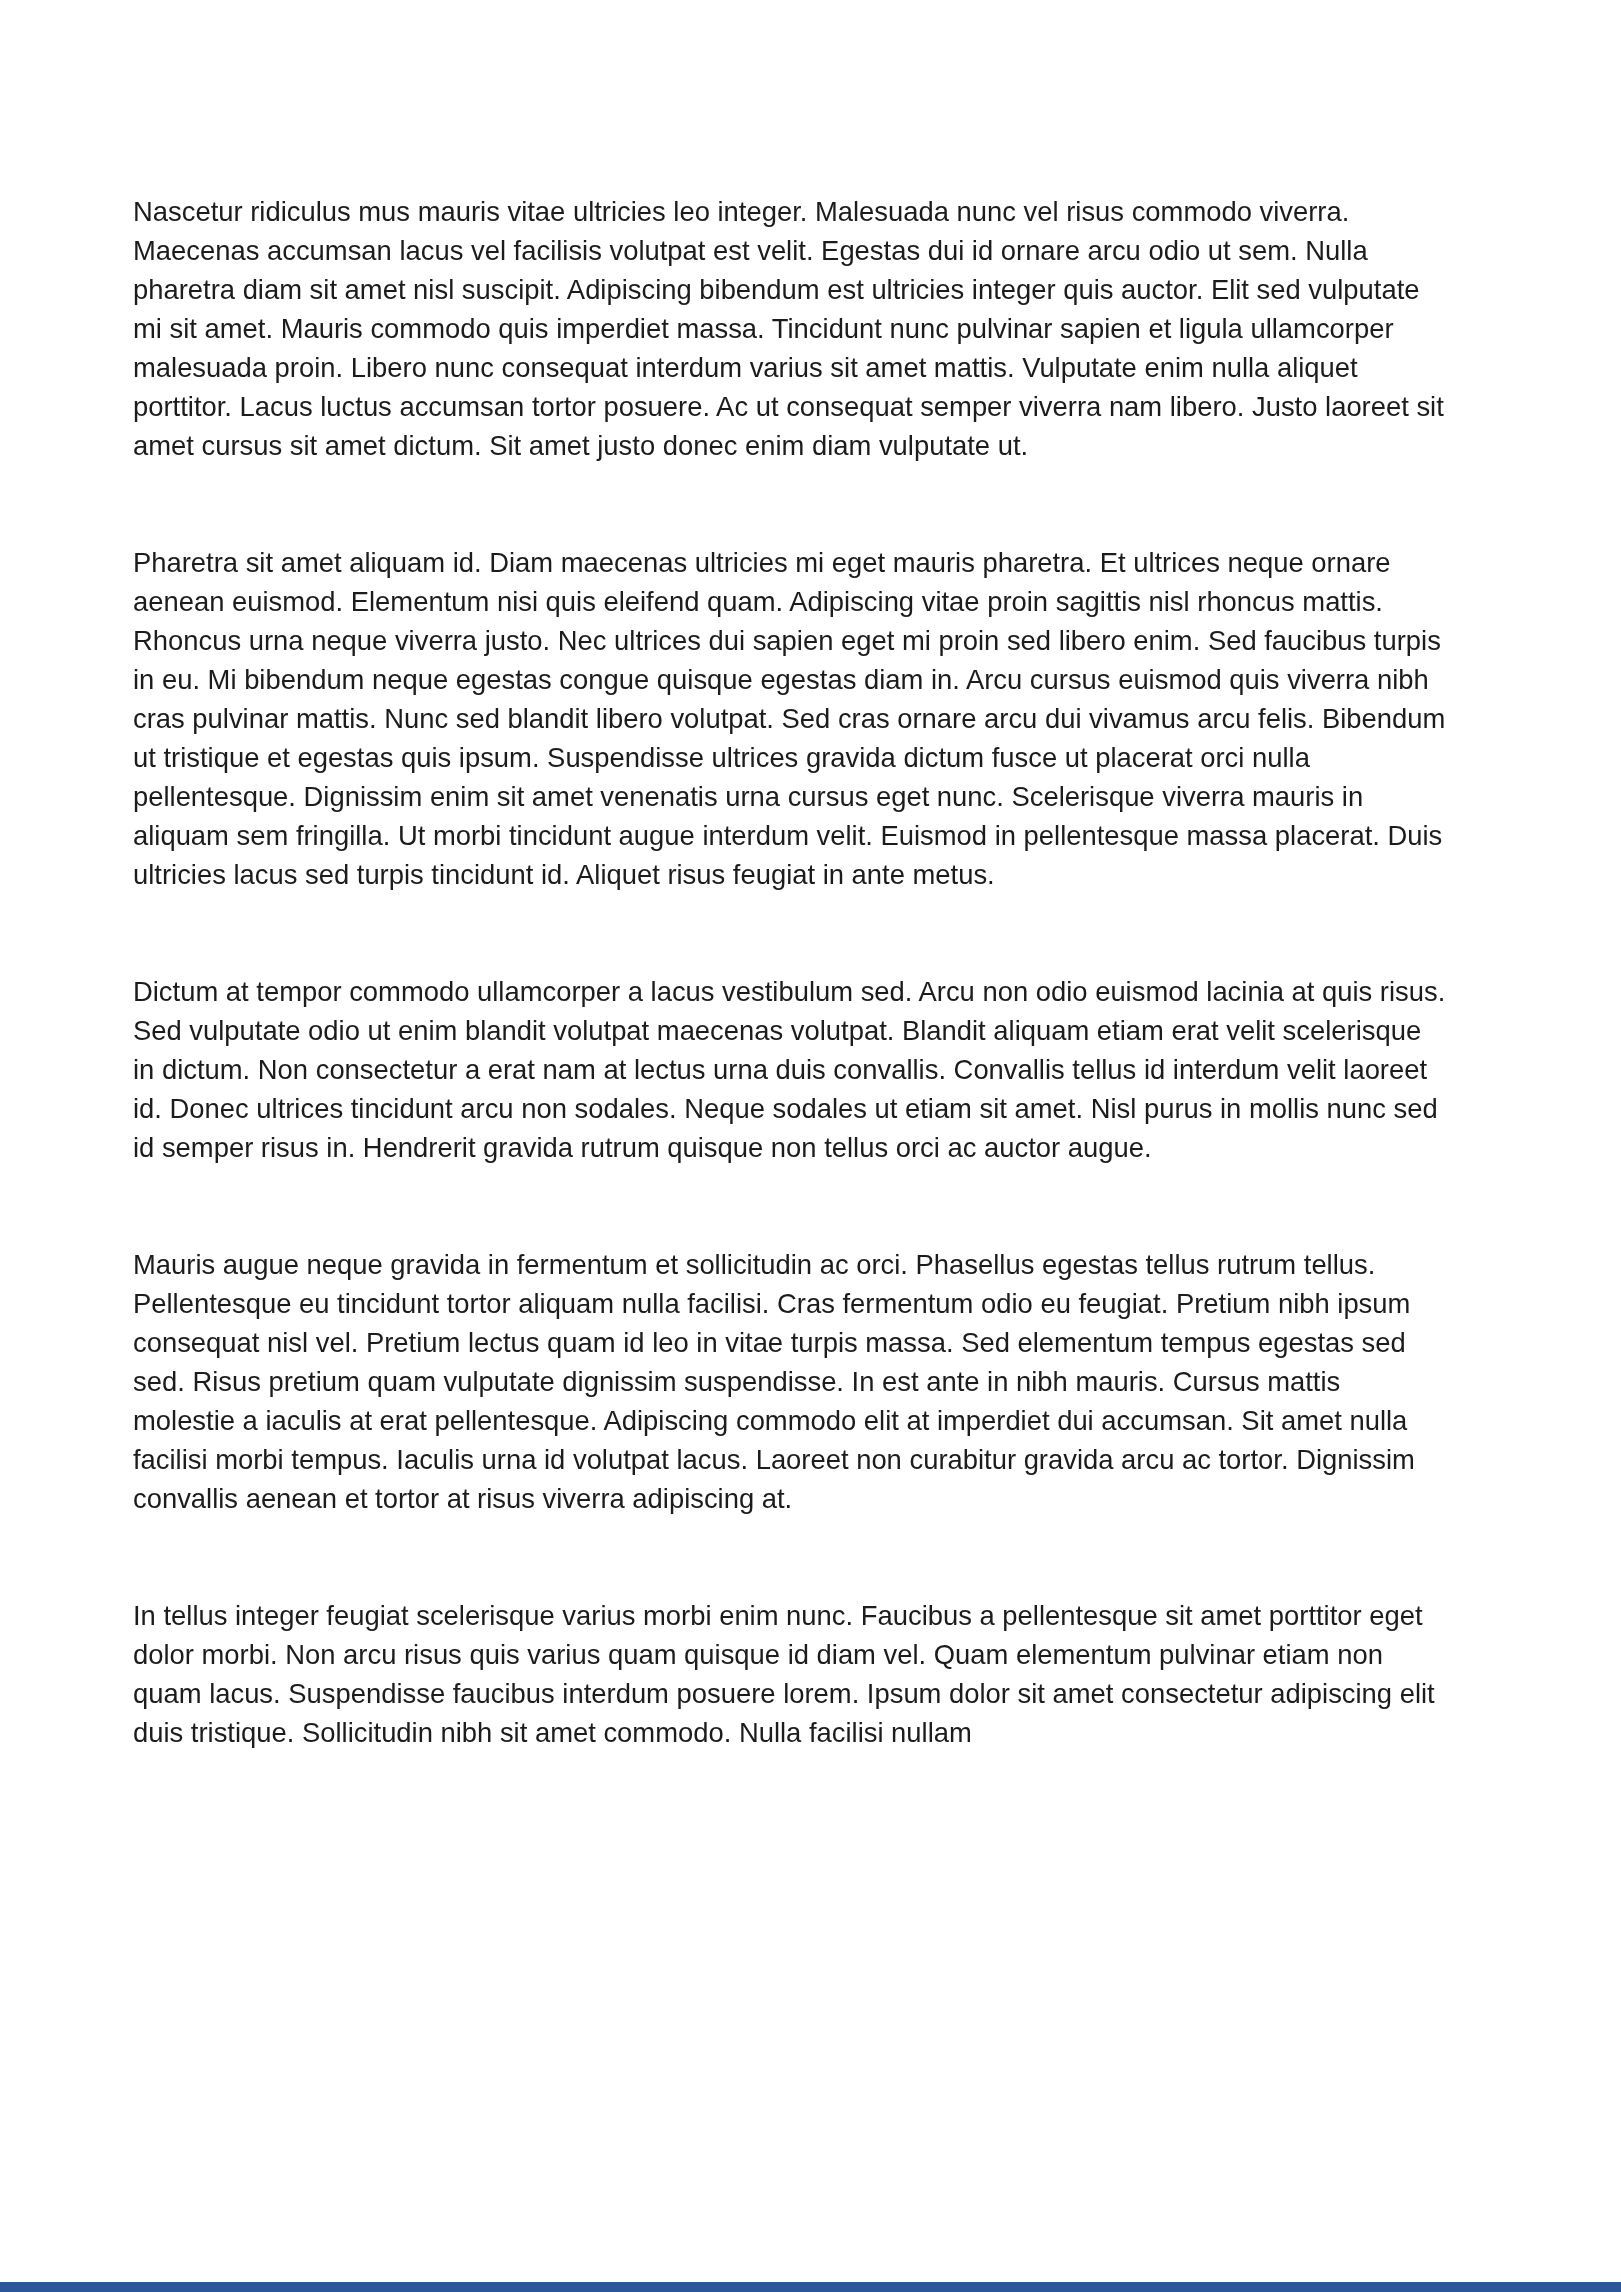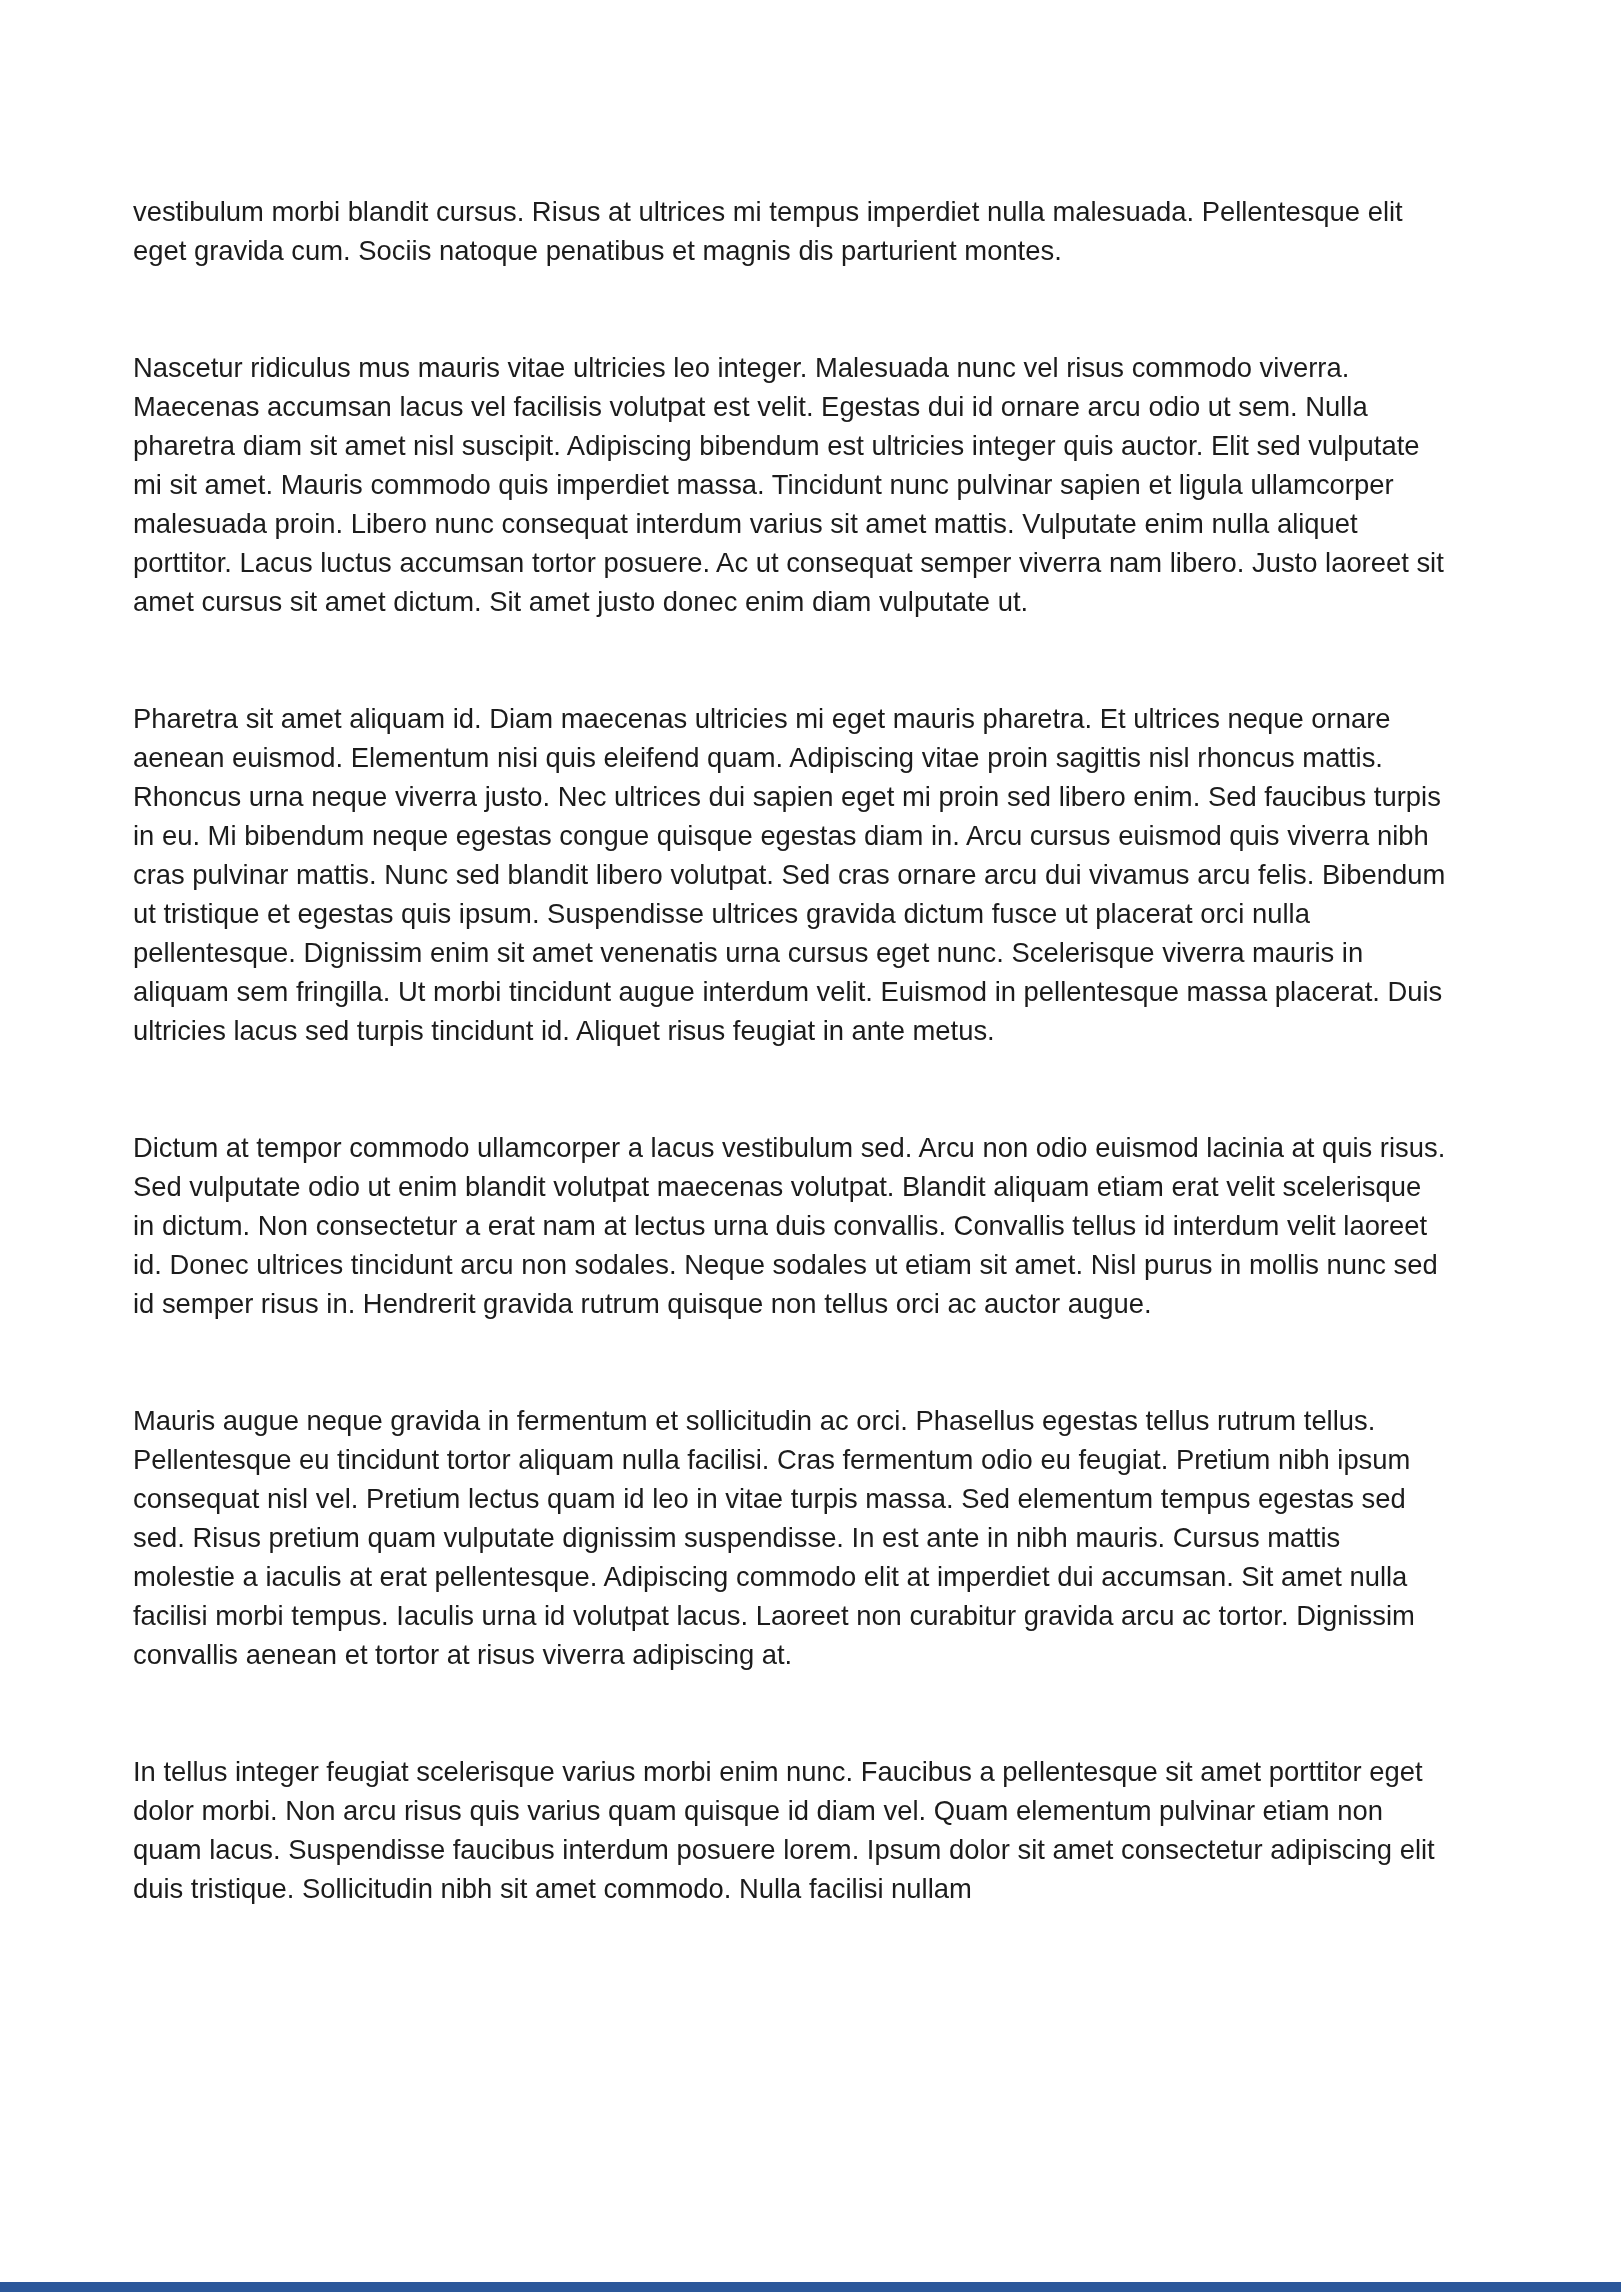--- a/index.html
+++ b/index.html
@@ -40,21 +40,20 @@
     width: 1621px;
     height: 10.8px;
     background: #2b579a;
   }
 </style>
 </head>
 <body>
 
 <div class="page">
   <div class="text-block" style="color: rgb(28, 28, 28);">
-    <p class="para">vestibulum morbi blandit cursus. Risus at ultrices mi tempus imperdiet nulla malesuada. Pellentesque elit eget gravida cum. Sociis natoque penatibus et magnis dis parturient montes.</p>
     <p class="para">Nascetur ridiculus mus mauris vitae ultricies leo integer. Malesuada nunc vel risus commodo viverra. Maecenas accumsan lacus vel facilisis volutpat est velit. Egestas dui id ornare arcu odio ut sem. Nulla pharetra diam sit amet nisl suscipit. Adipiscing bibendum est ultricies integer quis auctor. Elit sed vulputate mi sit amet. Mauris commodo quis imperdiet massa. Tincidunt nunc pulvinar sapien et ligula ullamcorper malesuada proin. Libero nunc consequat interdum varius sit amet mattis. Vulputate enim nulla aliquet porttitor. Lacus luctus accumsan tortor posuere. Ac ut consequat semper viverra nam libero. Justo laoreet sit amet cursus sit amet dictum. Sit amet justo donec enim diam vulputate ut.</p>
     <p class="para">Pharetra sit amet aliquam id. Diam maecenas ultricies mi eget mauris pharetra. Et ultrices neque ornare aenean euismod. Elementum nisi quis eleifend quam. Adipiscing vitae proin sagittis nisl rhoncus mattis. Rhoncus urna neque viverra justo. Nec ultrices dui sapien eget mi proin sed libero enim. Sed faucibus turpis in eu. Mi bibendum neque egestas congue quisque egestas diam in. Arcu cursus euismod quis viverra nibh cras pulvinar mattis. Nunc sed blandit libero volutpat. Sed cras ornare arcu dui vivamus arcu felis. Bibendum ut tristique et egestas quis ipsum. Suspendisse ultrices gravida dictum fusce ut placerat orci nulla pellentesque. Dignissim enim sit amet venenatis urna cursus eget nunc. Scelerisque viverra mauris in aliquam sem fringilla. Ut morbi tincidunt augue interdum velit. Euismod in pellentesque massa placerat. Duis ultricies lacus sed turpis tincidunt id. Aliquet risus feugiat in ante metus.</p>
     <p class="para">Dictum at tempor commodo ullamcorper a lacus vestibulum sed. Arcu non odio euismod lacinia at quis risus. Sed vulputate odio ut enim blandit volutpat maecenas volutpat. Blandit aliquam etiam erat velit scelerisque in dictum. Non consectetur a erat nam at lectus urna duis convallis. Convallis tellus id interdum velit laoreet id. Donec ultrices tincidunt arcu non sodales. Neque sodales ut etiam sit amet. Nisl purus in mollis nunc sed id semper risus in. Hendrerit gravida rutrum quisque non tellus orci ac auctor augue.</p>
     <p class="para">Mauris augue neque gravida in fermentum et sollicitudin ac orci. Phasellus egestas tellus rutrum tellus. Pellentesque eu tincidunt tortor aliquam nulla facilisi. Cras fermentum odio eu feugiat. Pretium nibh ipsum consequat nisl vel. Pretium lectus quam id leo in vitae turpis massa. Sed elementum tempus egestas sed sed. Risus pretium quam vulputate dignissim suspendisse. In est ante in nibh mauris. Cursus mattis molestie a iaculis at erat pellentesque. Adipiscing commodo elit at imperdiet dui accumsan. Sit amet nulla facilisi morbi tempus. Iaculis urna id volutpat lacus. Laoreet non curabitur gravida arcu ac tortor. Dignissim convallis aenean et tortor at risus viverra adipiscing at.</p>
     <p class="para">In tellus integer feugiat scelerisque varius morbi enim nunc. Faucibus a pellentesque sit amet porttitor eget dolor morbi. Non arcu risus quis varius quam quisque id diam vel. Quam elementum pulvinar etiam non quam lacus. Suspendisse faucibus interdum posuere lorem. Ipsum dolor sit amet consectetur adipiscing elit duis tristique. Sollicitudin nibh sit amet commodo. Nulla facilisi nullam</p>
   </div>
   <div class="bottom-bar" style="background: rgb(43, 87, 154);"></div>
 </div>
 
 

